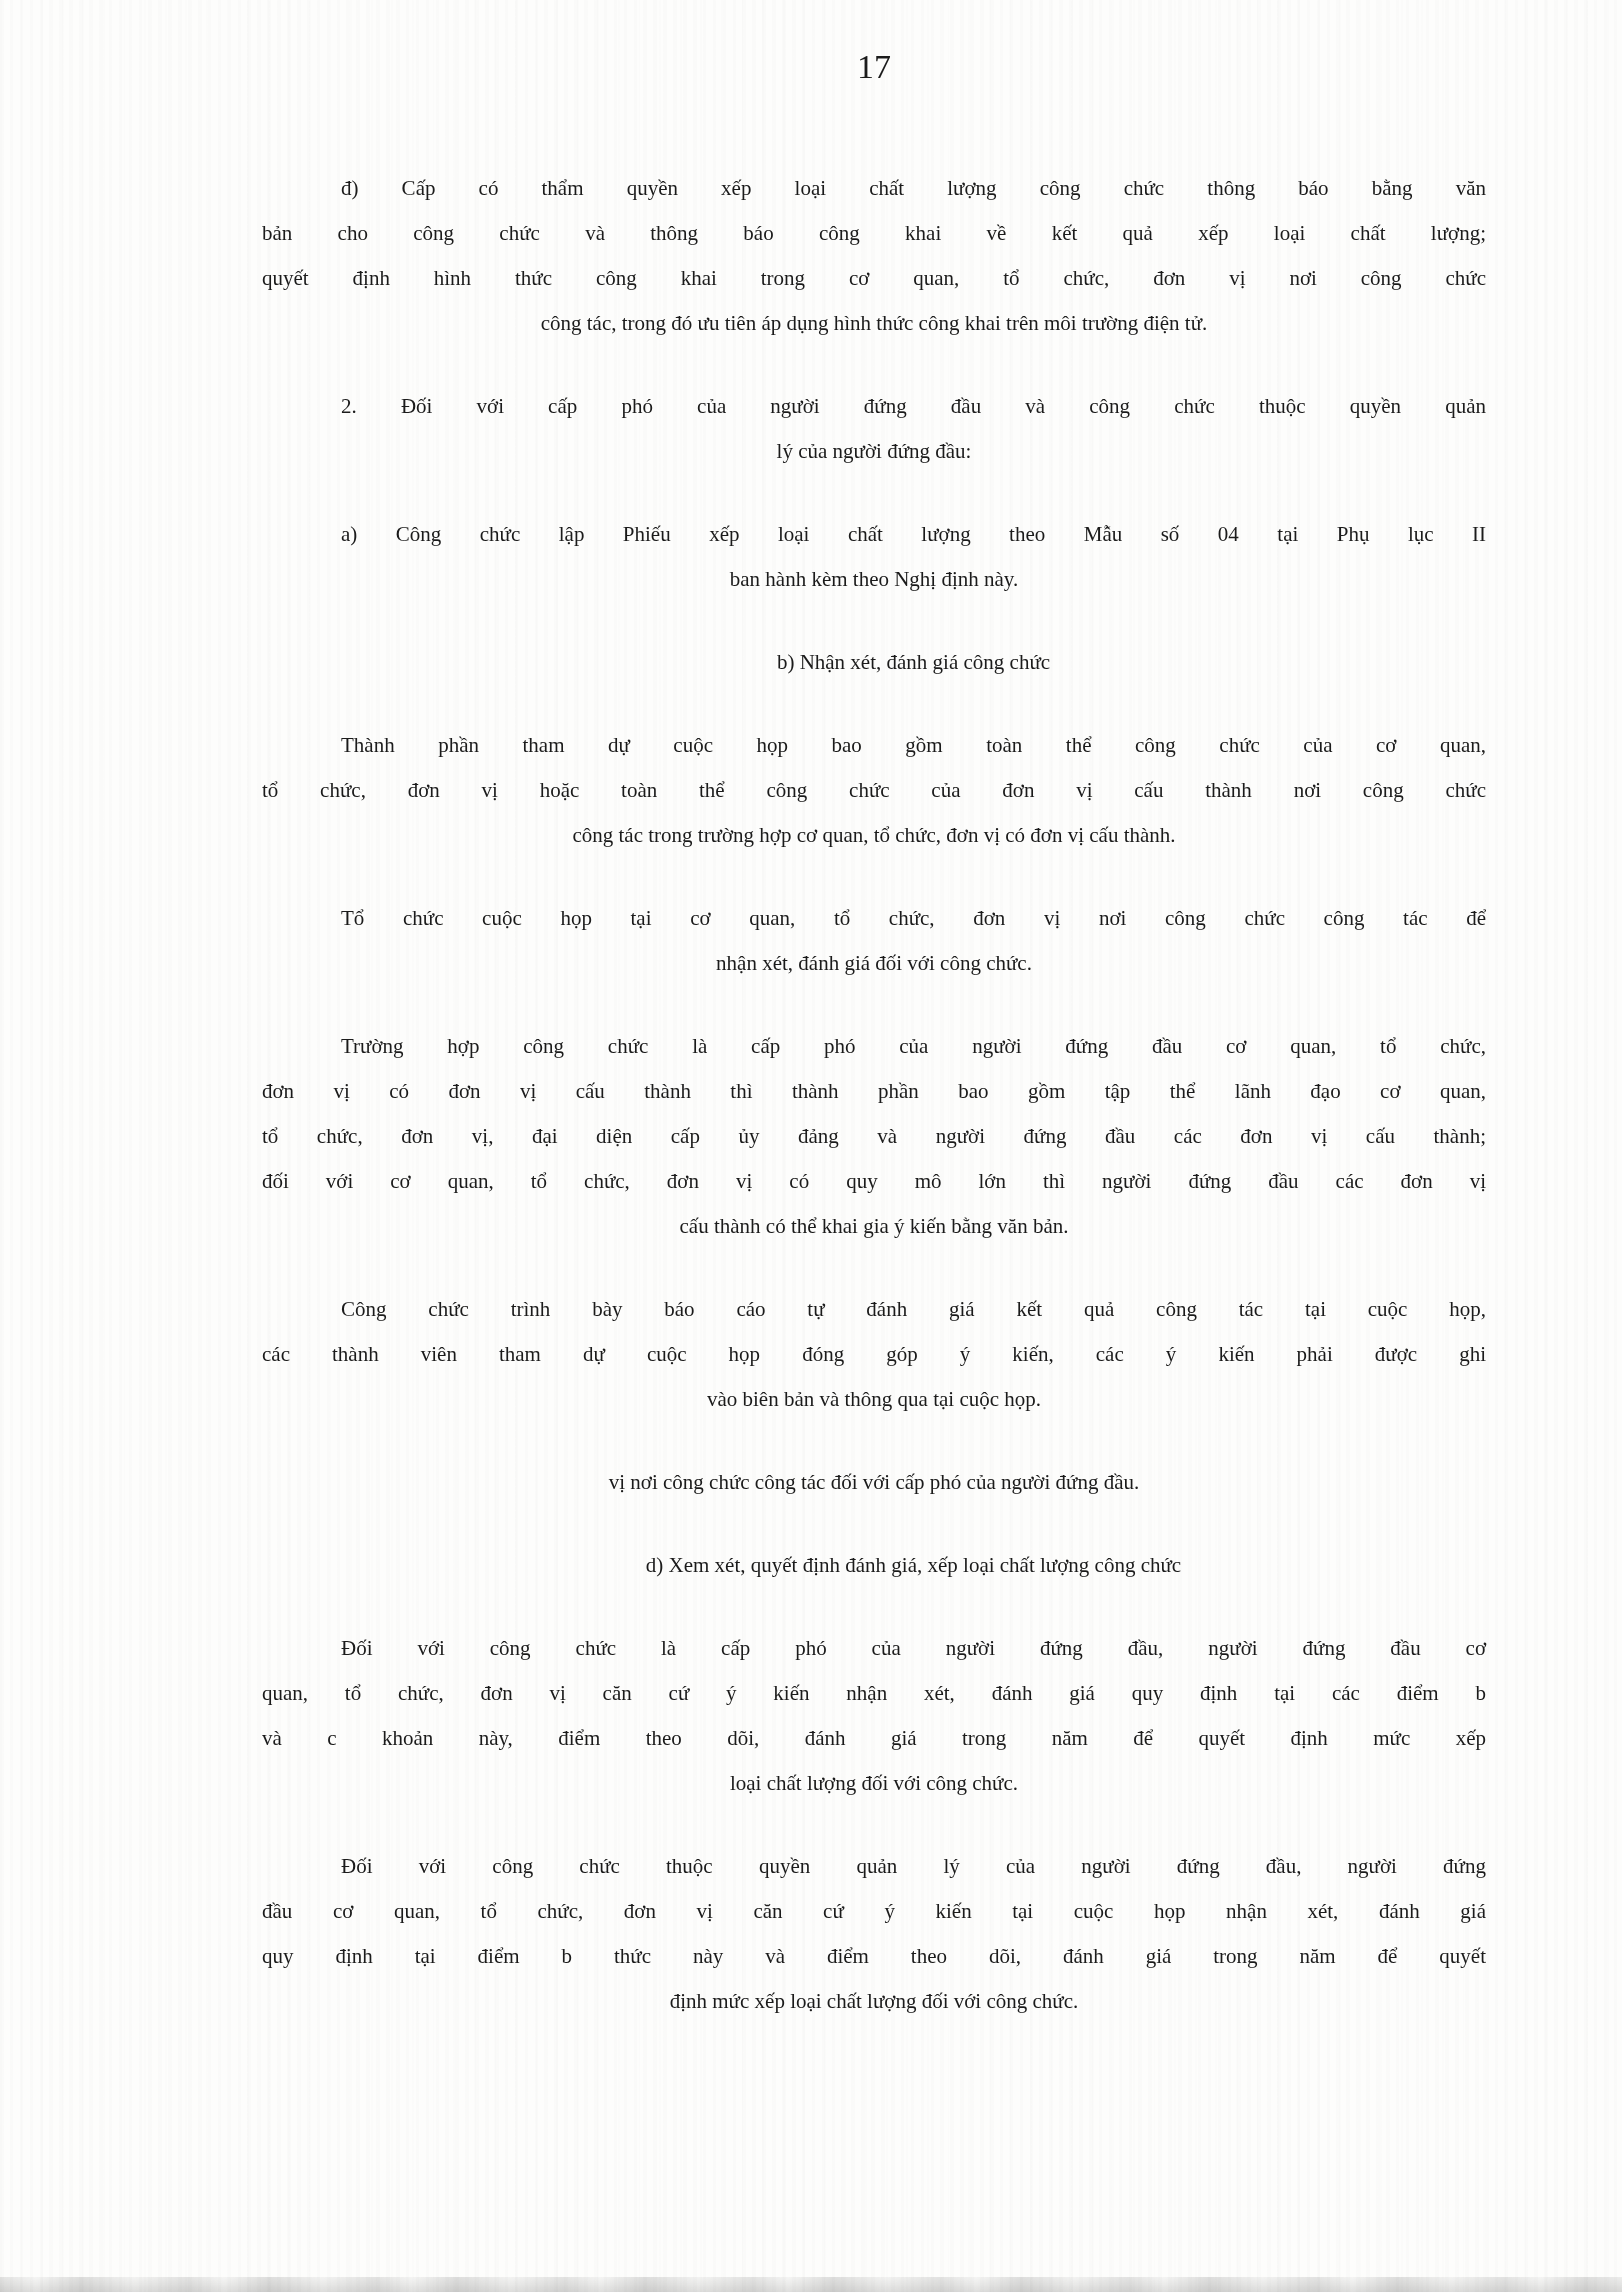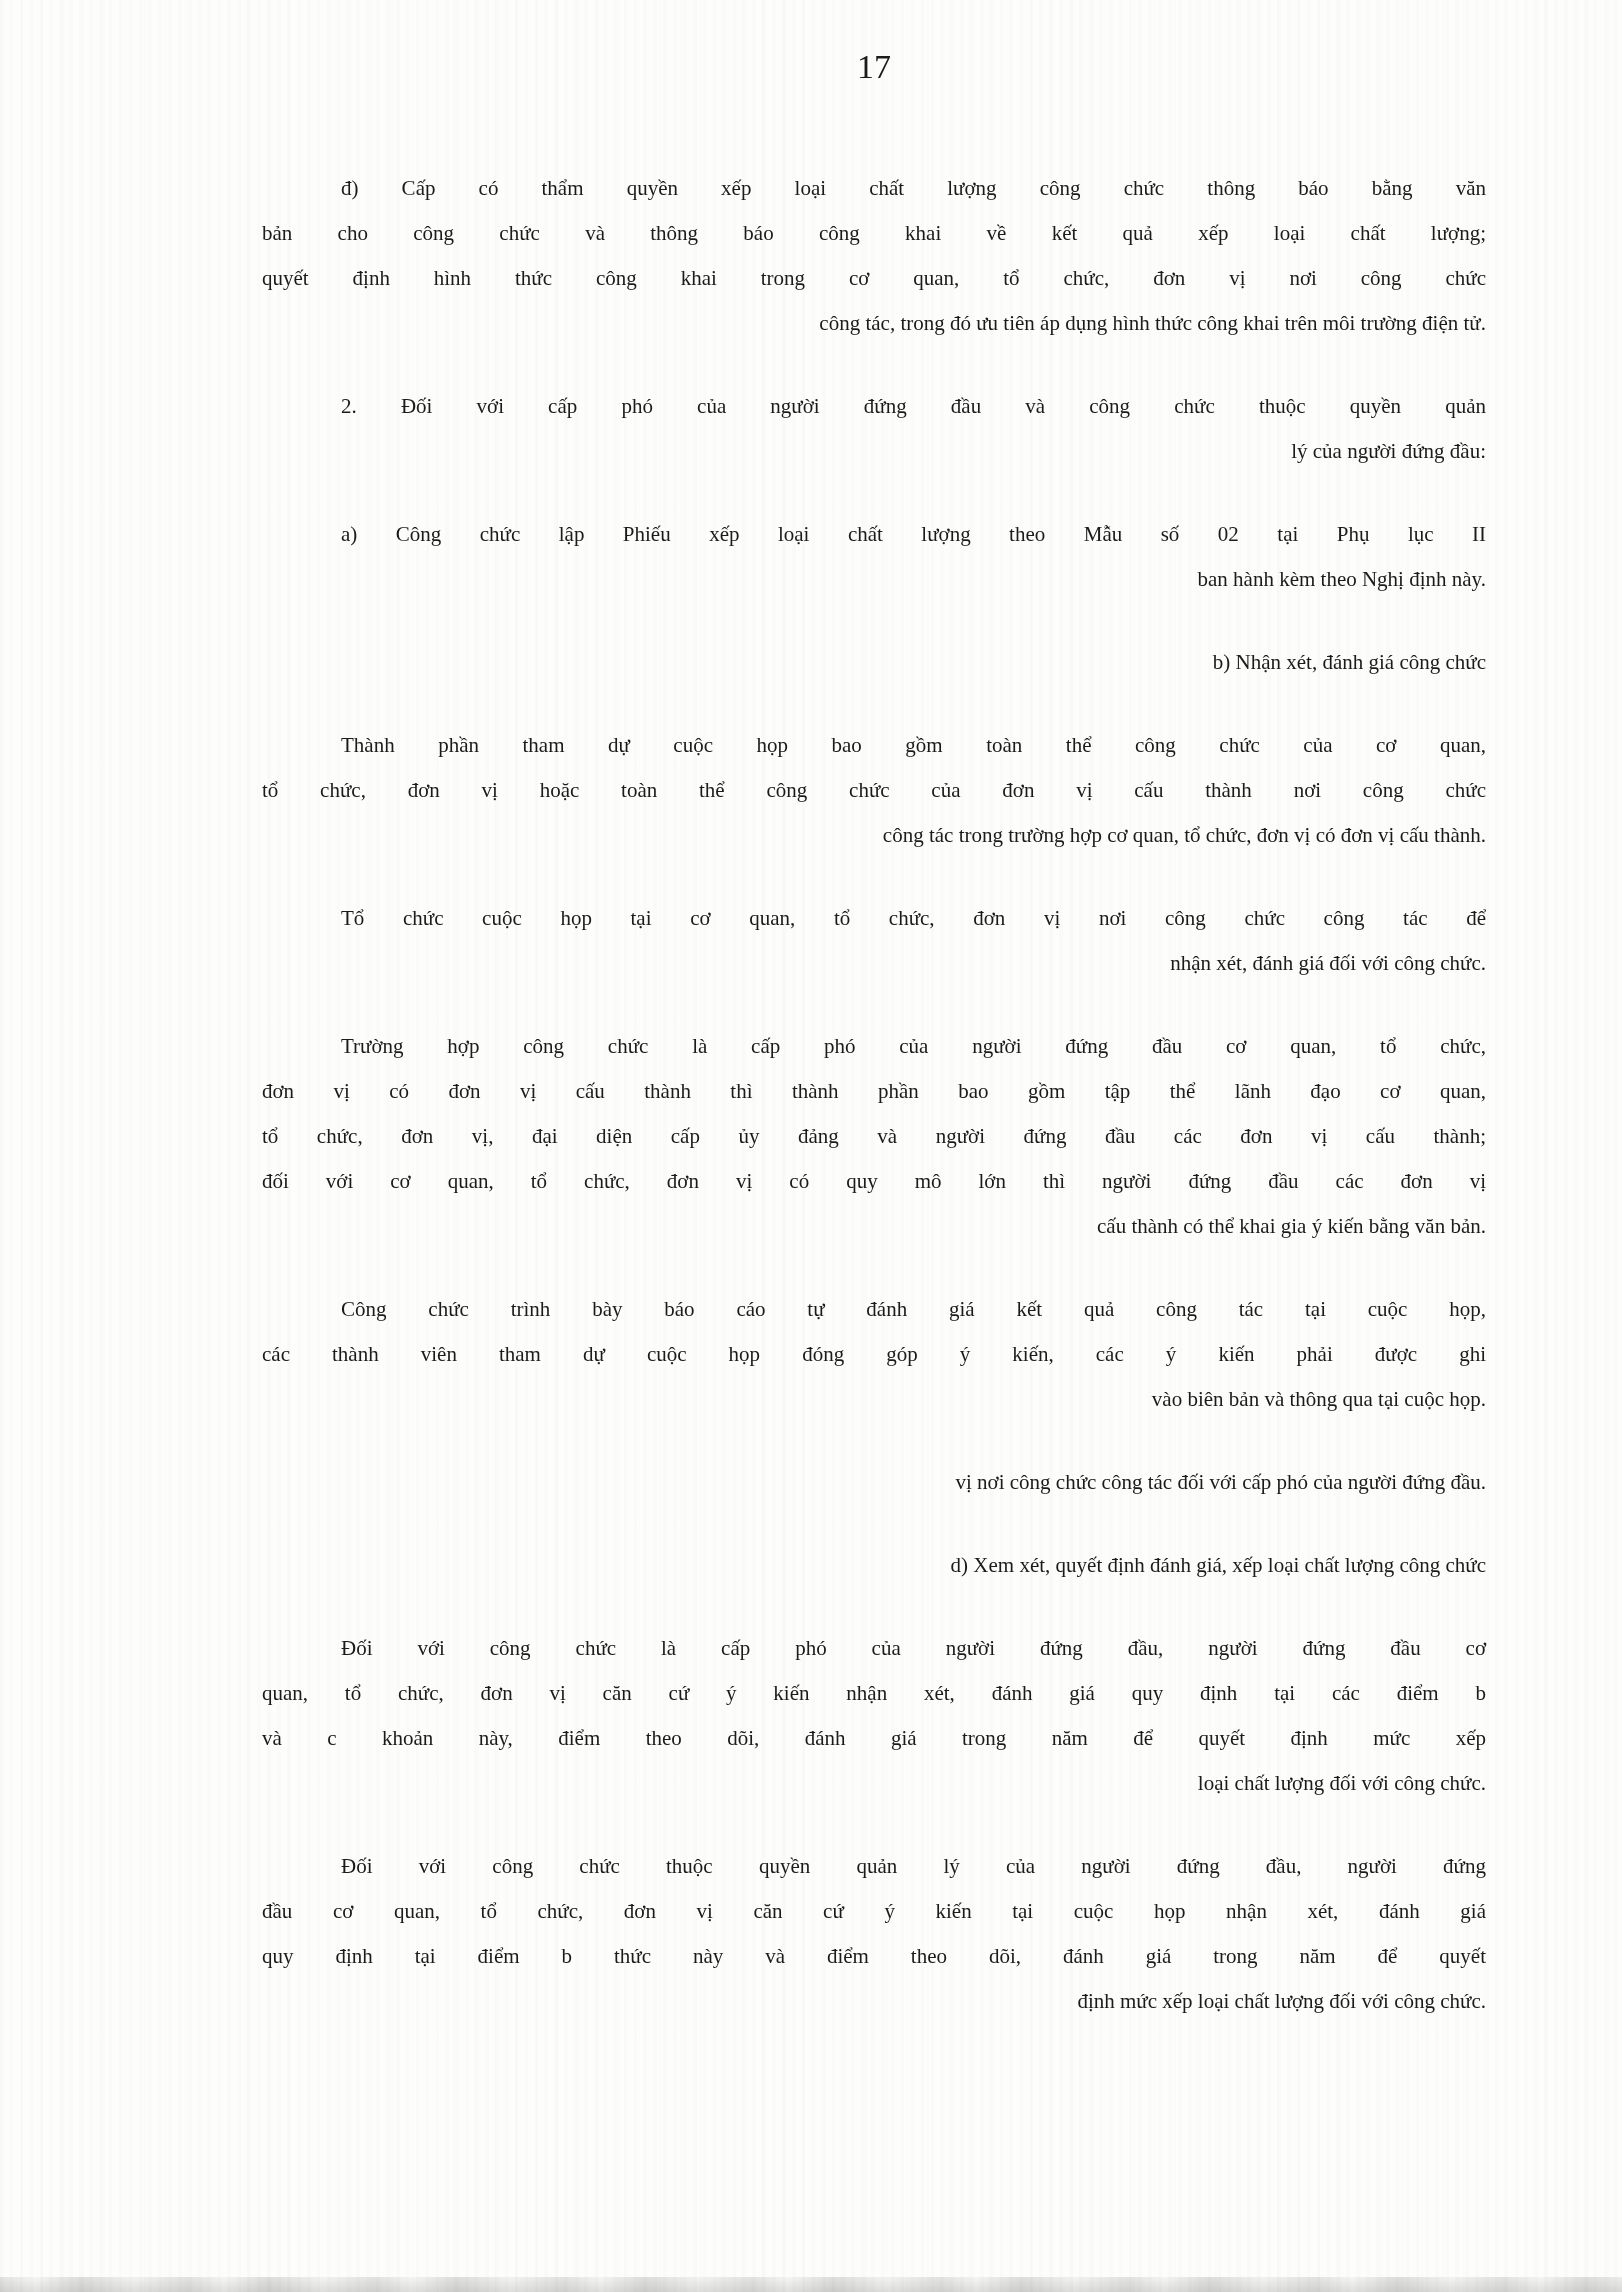--- a/index.html
+++ b/index.html
@@ -45,21 +45,21 @@
     left: 262px;
     width: 1224px;
     font-size: 21px;
   }
   .paragraph {
     margin: 0 0 38px 0;
   }
   .line {
     line-height: 45px;
     height: 45px;
-    text-align: right;
+    text-align: center;
   }
   .line.just {
     text-align: justify;
     text-align-last: justify;
   }
   .line.first {
     text-indent: 79px;
   }
   
   .scan-edge {
@@ -88,21 +88,21 @@
         <div class="line first just">đ) Cấp có thẩm quyền xếp loại chất lượng công chức thông báo bằng văn</div>
         <div class="line just">bản cho công chức và thông báo công khai về kết quả xếp loại chất lượng;</div>
         <div class="line just">quyết định hình thức công khai trong cơ quan, tổ chức, đơn vị nơi công chức</div>
         <div class="line">công tác, trong đó ưu tiên áp dụng hình thức công khai trên môi trường điện tử.</div>
       </div>
       <div class="paragraph">
         <div class="line first just">2. Đối với cấp phó của người đứng đầu và công chức thuộc quyền quản</div>
         <div class="line">lý của người đứng đầu:</div>
       </div>
       <div class="paragraph">
-        <div class="line first just">a) Công chức lập Phiếu xếp loại chất lượng theo Mẫu số 02 tại Phụ lục II</div>
+        <div class="line first just">a) Công chức lập Phiếu xếp loại chất lượng theo Mẫu số 04 tại Phụ lục II</div>
         <div class="line">ban hành kèm theo Nghị định này.</div>
       </div>
       <div class="paragraph">
         <div class="line first">b) Nhận xét, đánh giá công chức</div>
       </div>
       <div class="paragraph">
         <div class="line first just">Thành phần tham dự cuộc họp bao gồm toàn thể công chức của cơ quan,</div>
         <div class="line just">tổ chức, đơn vị hoặc toàn thể công chức của đơn vị cấu thành nơi công chức</div>
         <div class="line">công tác trong trường hợp cơ quan, tổ chức, đơn vị có đơn vị cấu thành.</div>
       </div>

